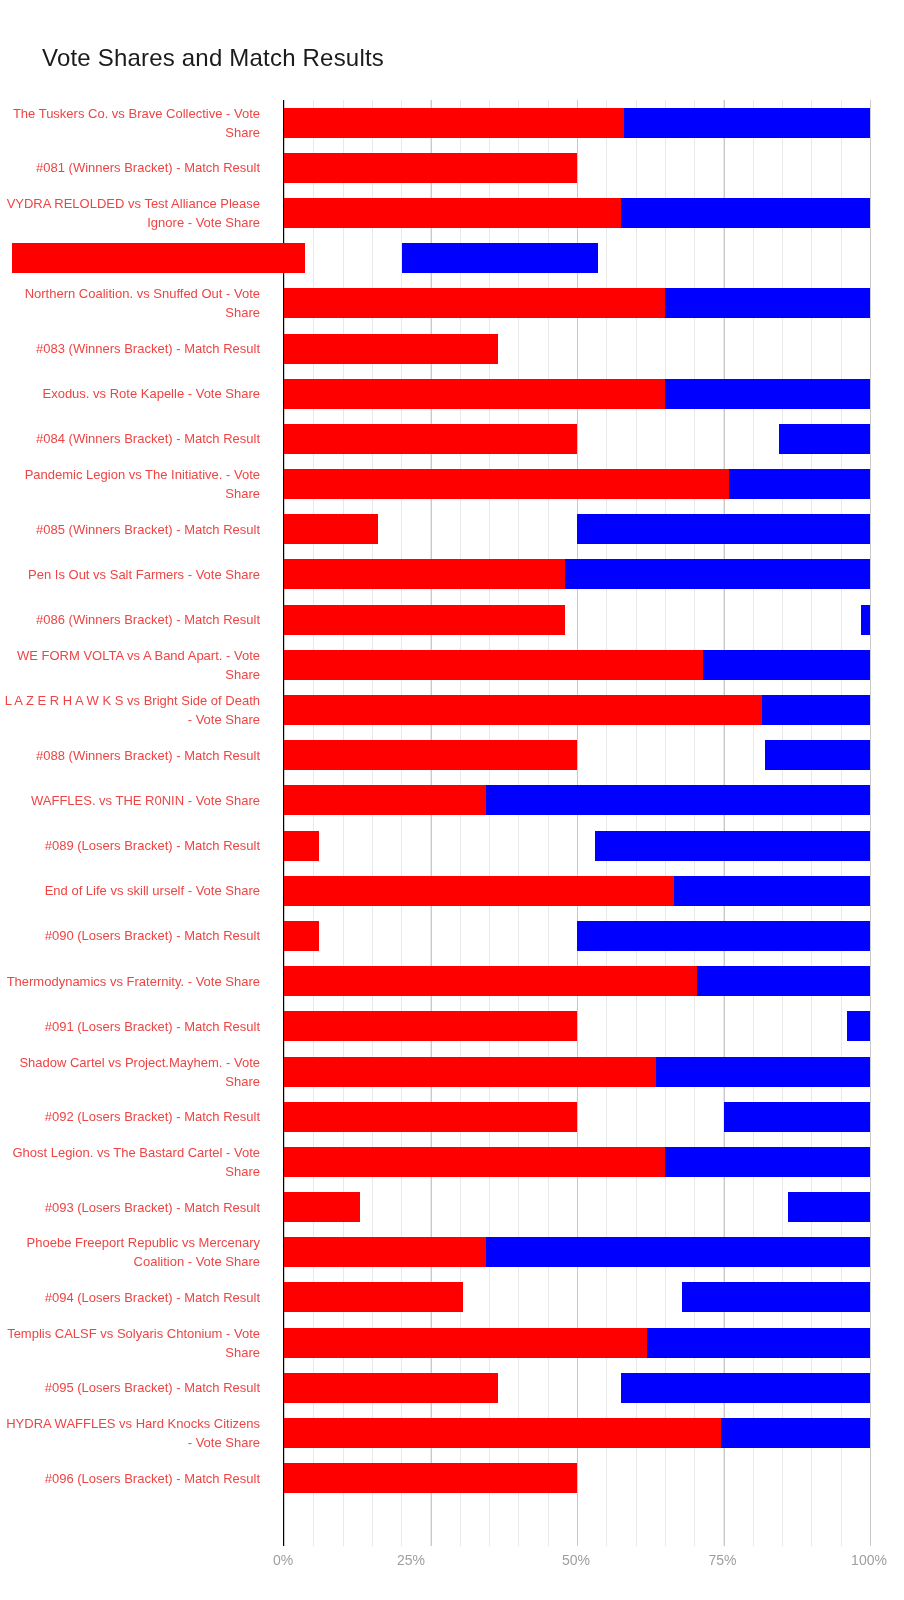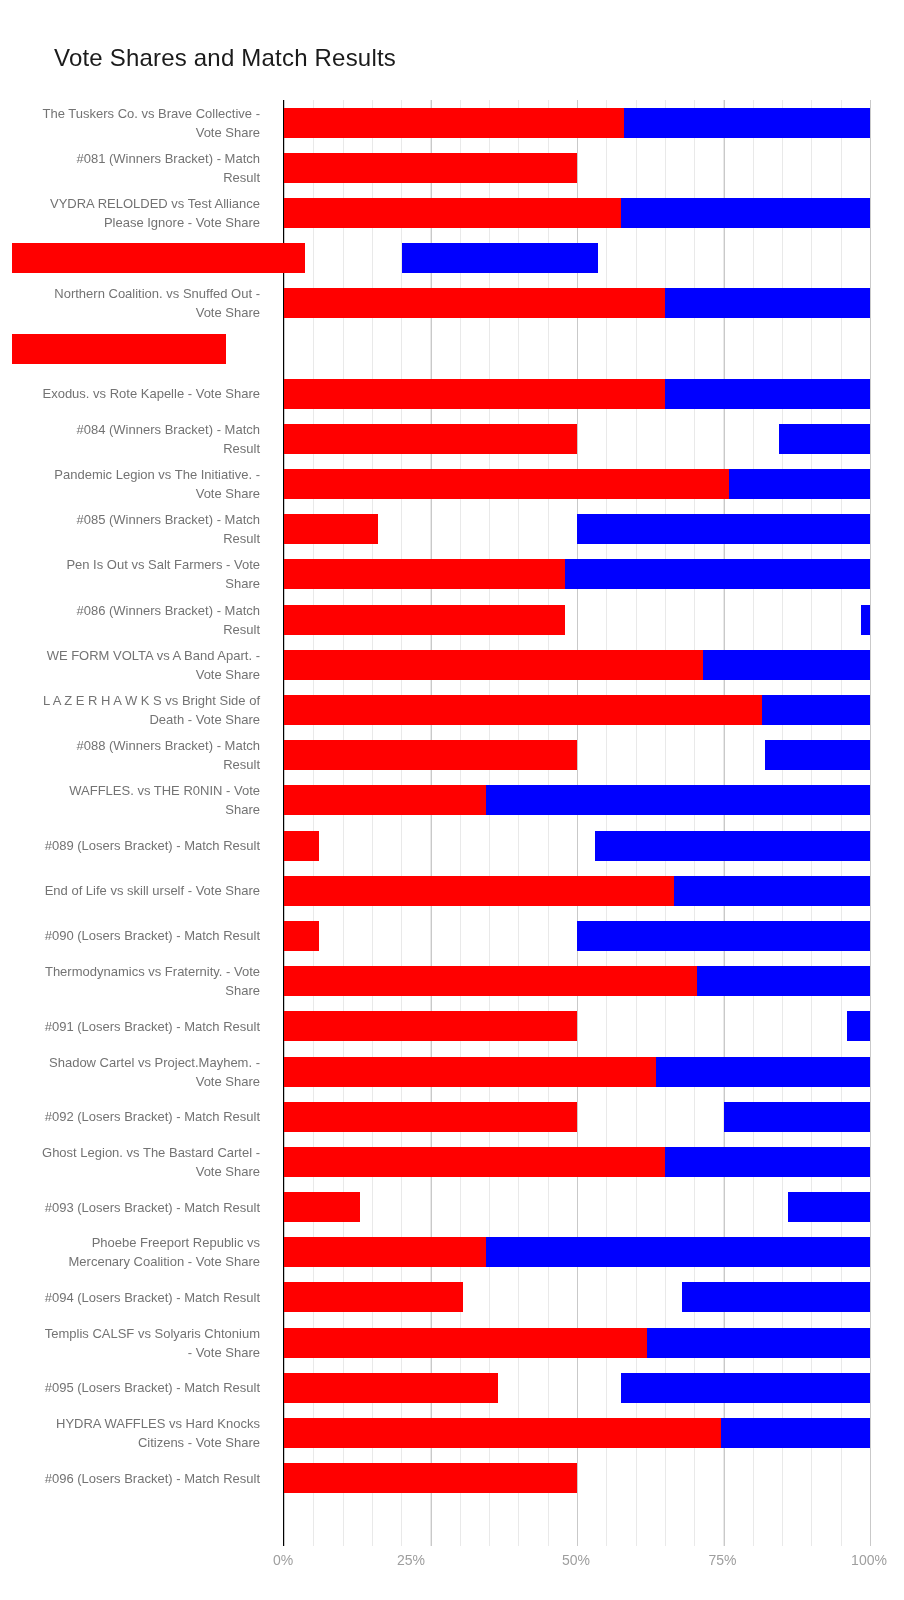--- a/index.html
+++ b/index.html
@@ -6,41 +6,41 @@
   #screen{
     position:relative;
     width:904px;height:1600px;
     background:#ffffff;
     font-family:"Liberation Sans", sans-serif;
     overflow:hidden;
   }
   .chart-title{
     position:absolute;left:42px;top:44px;
     font-size:24px;line-height:28px;font-weight:400;
-    color:#1b1b1b;letter-spacing:0.2px;margin-left:12px;
+    color:#1b1b1b;letter-spacing:0.2px;
   }
   .plot-bg{
     position:absolute;left:283px;top:100px;width:587px;height:1446px;
     border-left:1px solid #000000;
     background-image:
       repeating-linear-gradient(to right,#c9c9c9 0,#c9c9c9 1px,transparent 1px,transparent 146.5px),
       repeating-linear-gradient(to right,#e9e9e9 0,#e9e9e9 1px,transparent 1px,transparent 29.3px);
   }
   .rows{
     position:absolute;left:0;top:100px;width:870px;height:1446px;
   }
   .row{
     display:flex;align-items:stretch;height:45.1875px;
   }
   .row-label{
     box-sizing:border-box;
     width:272px;padding-right:12px;
     display:flex;align-items:center;justify-content:flex-end;
     text-align:right;
-    font-size:13px;line-height:19px;color:#737373;padding-left:40px;
+    font-size:13px;line-height:19px;color:#ef4444;
   }
   .track{
     position:relative;width:586px;height:30px;
     align-self:center;margin-left:12px;
   }
   .bar{position:absolute;top:0;bottom:0;}
   .bar.red{left:0;}
   .bar.blue{right:0;}
   .x-ticks{position:absolute;left:0;top:1552px;width:904px;height:20px;}
   .x-tick{
@@ -82,20 +82,21 @@
         </div>
       </div>
       <div class="row">
         <div class="row-label">Northern Coalition. vs Snuffed Out - Vote Share</div>
         <div class="track">
           <div class="bar red" style="width: 65%; background: rgb(255, 0, 0);"></div>
           <div class="bar blue" style="width: 35%; background: rgb(0, 0, 255);"></div>
         </div>
       </div>
       <div class="row">
+        <div class="row-label">#083 (Winners Bracket) - Match Result</div>
         <div class="track">
           <div class="bar red" style="width: 36.5%; background: rgb(255, 0, 0);"></div>
         </div>
       </div>
       <div class="row">
         <div class="row-label">Exodus. vs Rote Kapelle - Vote Share</div>
         <div class="track">
           <div class="bar red" style="width: 65%; background: rgb(255, 0, 0);"></div>
           <div class="bar blue" style="width: 35%; background: rgb(0, 0, 255);"></div>
         </div>

